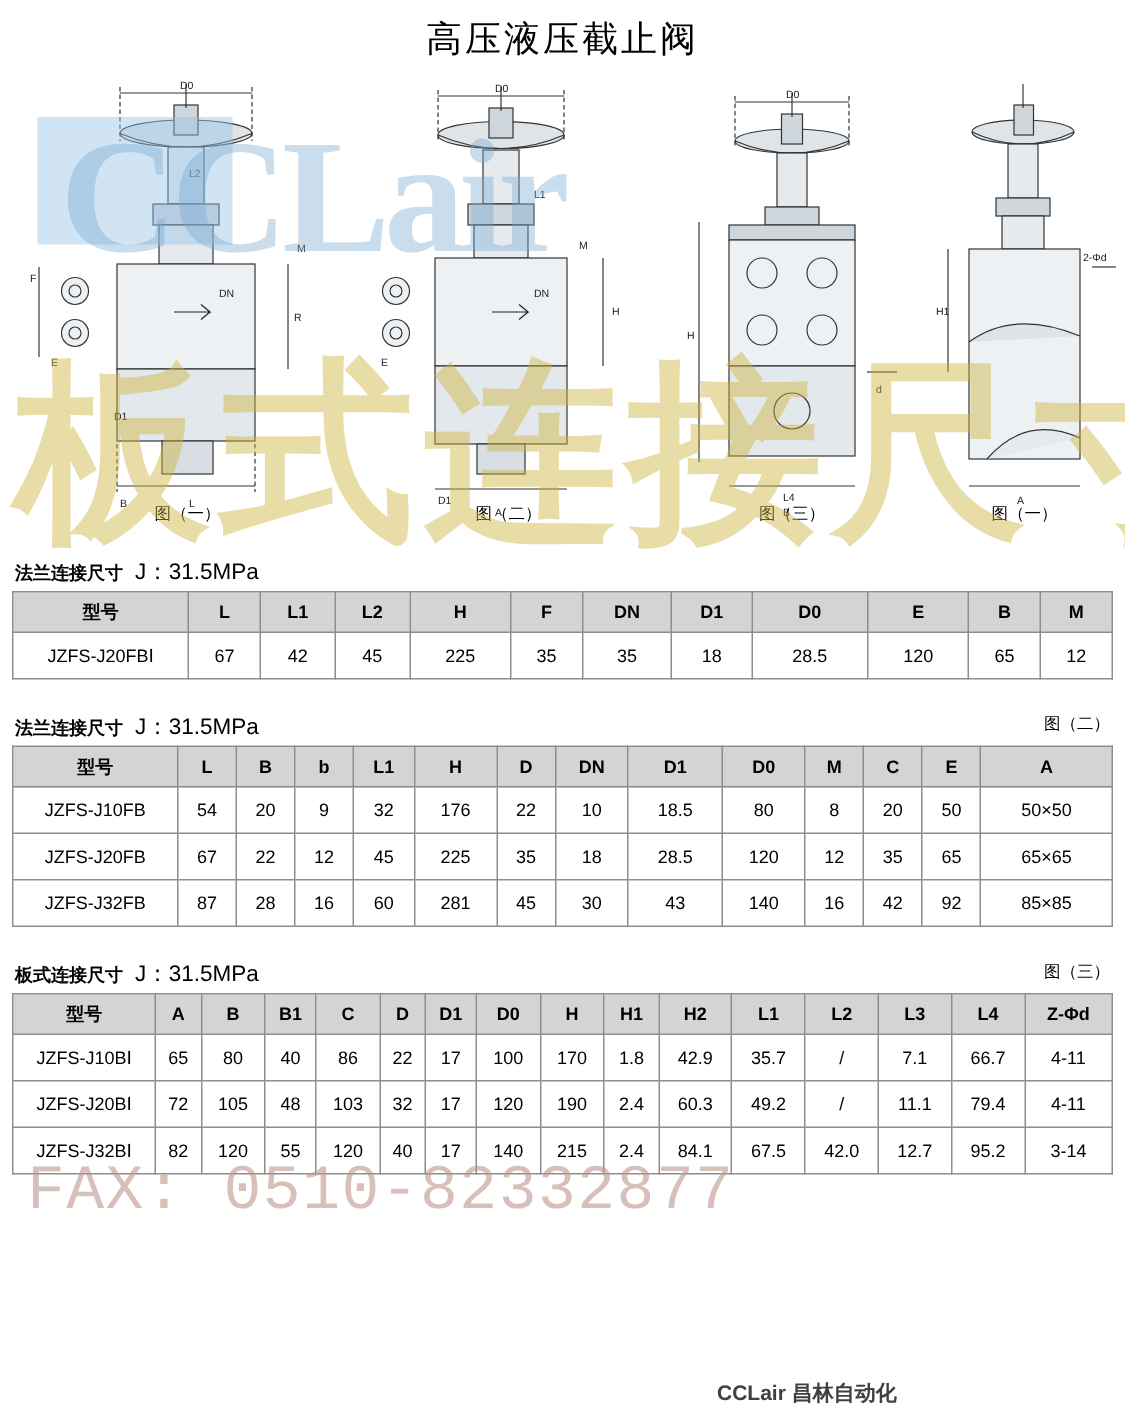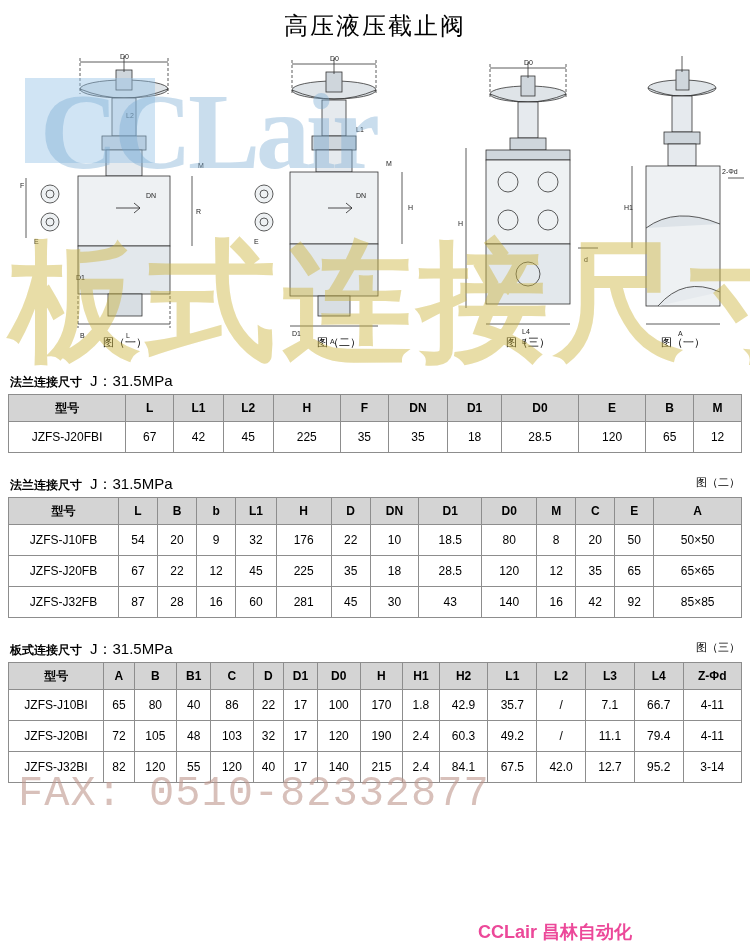--- a/index.html
+++ b/index.html
@@ -87,23 +87,23 @@
   }
   .wm-logo {
     position: absolute;
     left: 25px; top: 78px;
     width: 130px; height: 85px;
     background: rgba(150,195,230,0.45);
   }
   .wm-foot {
     position: absolute;
     left: 478px; top: 920px;
-    font-size: 18px;
+    font-size: 14px;
     font-weight: bold;
-    color: #ec4899;
+    color: #404040;
   }
 
   
   .section { margin: 0 8px 4px 8px; position: relative; }
   .sec-head {
     font-size: 12px;
     font-weight: bold;
     padding: 4px 0 3px 2px;
     position: relative;
   }

